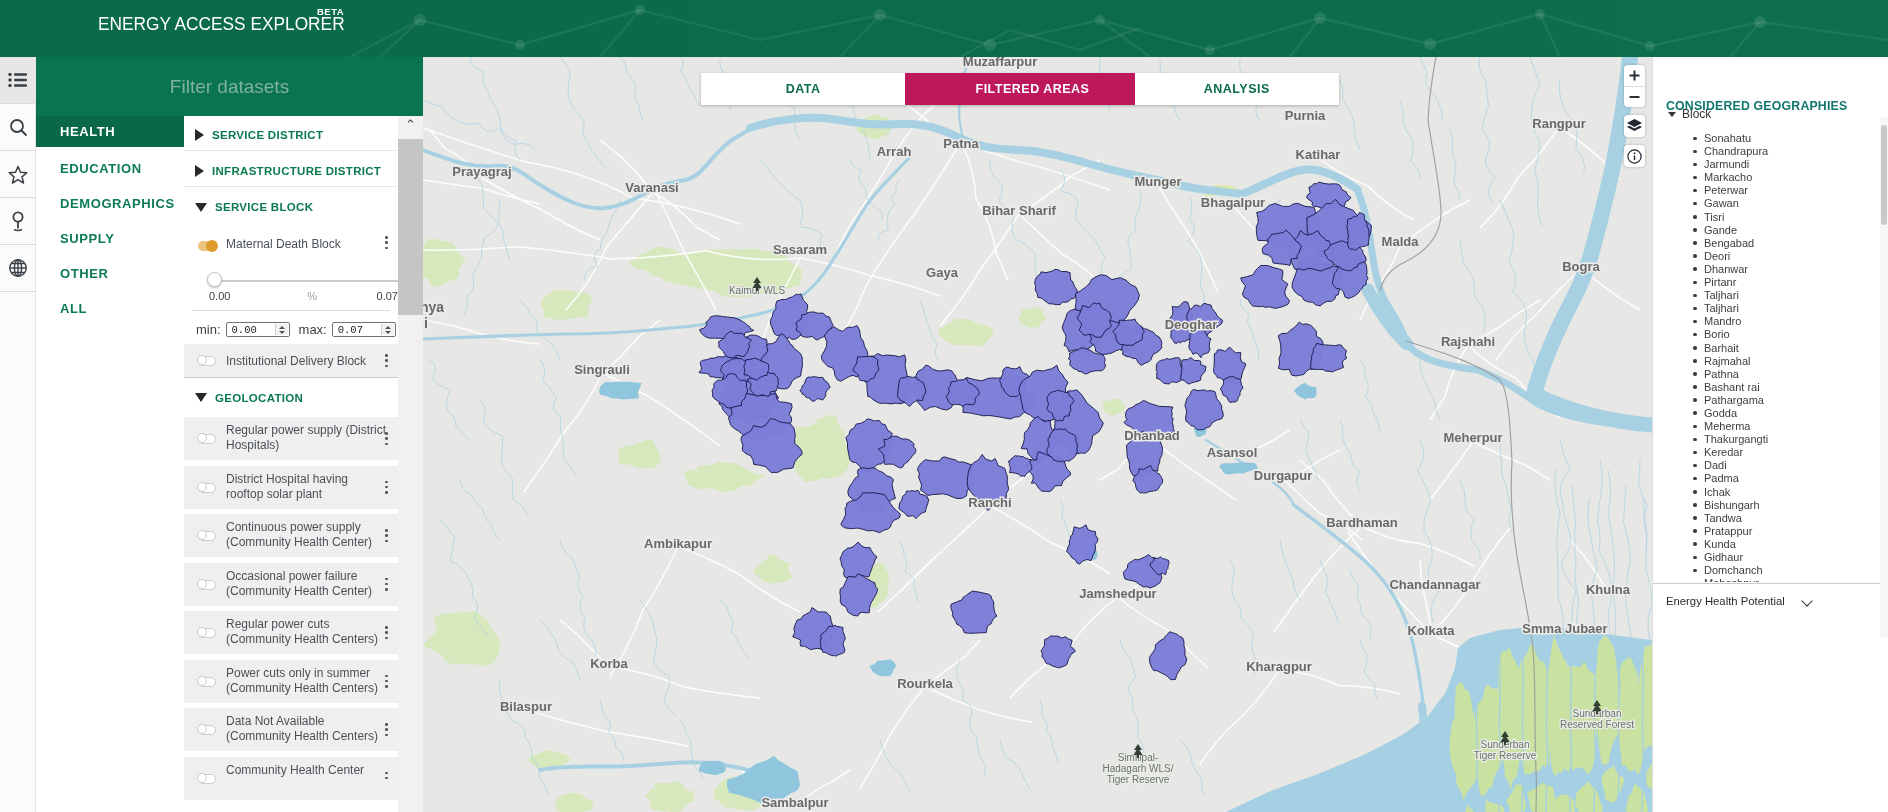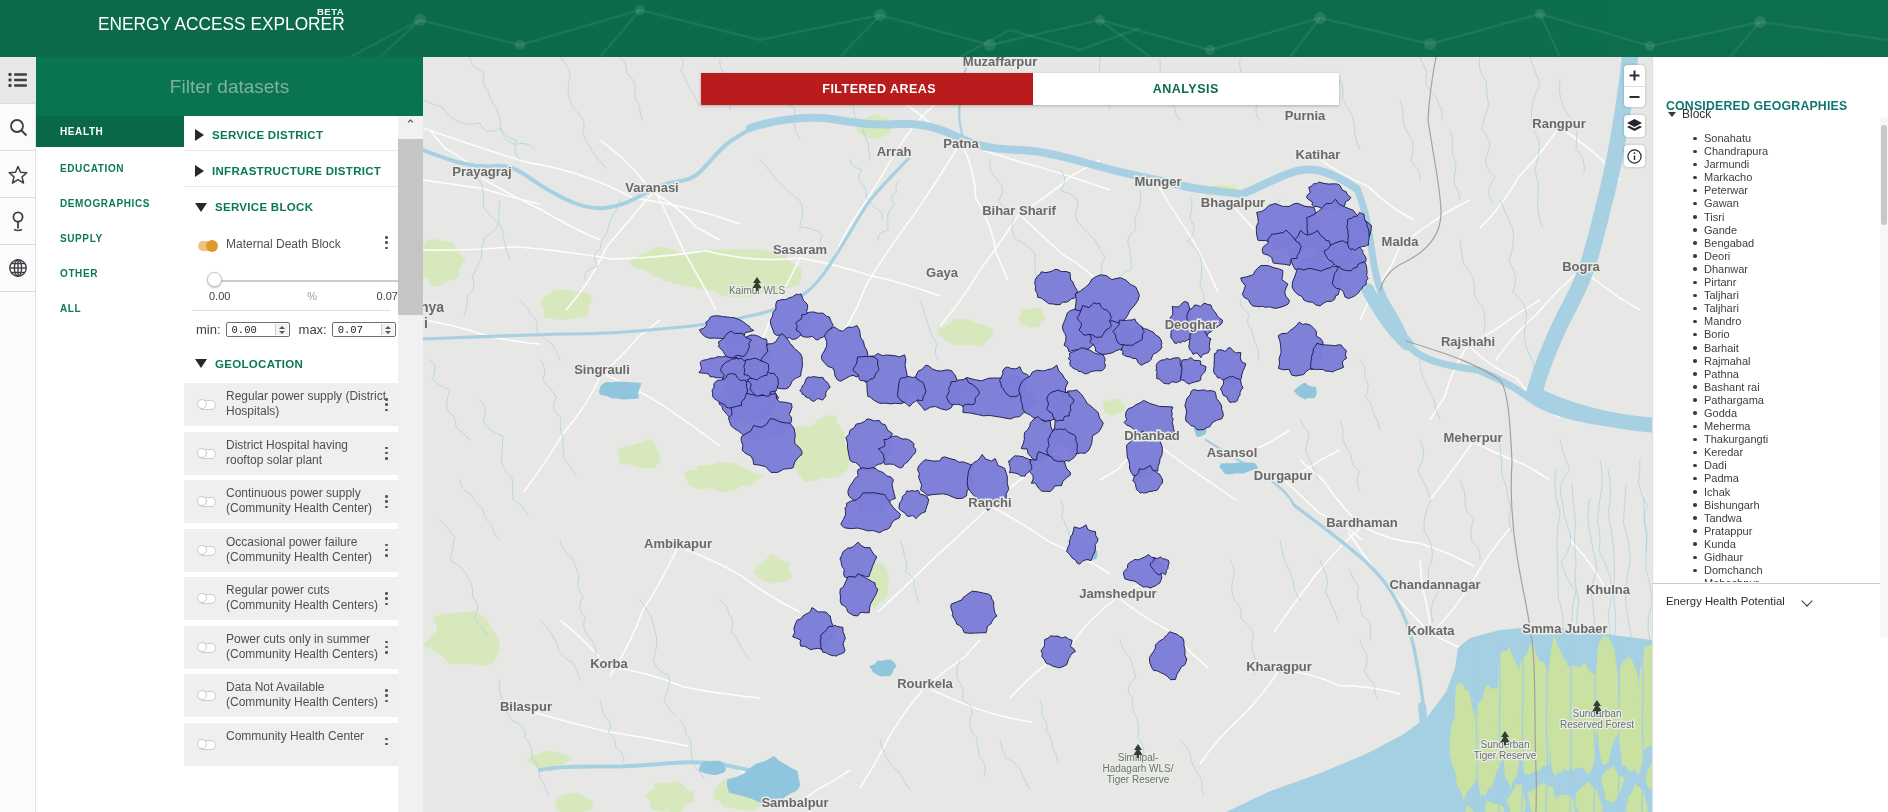--- a/index.html
+++ b/index.html
@@ -18,21 +18,21 @@
 
 #iconstrip { position:absolute; left:0; top:57px; width:36px; height:755px; background:#fbfbfb; border-right:1px solid #e4e4e4; }
 .icell { width:36px; height:47px; border-bottom:1px solid #dcdcdc; display:flex; align-items:center; justify-content:center; }
 .icell.active { background:#e7e7e7; }
 
 
 #filterbox { position:absolute; left:36px; top:57px; width:387px; height:59px; background:#0a7450; color:#7fb29b; font-size:19px; display:flex; align-items:center; justify-content:center; }
 
 
 #cats { position:absolute; left:36px; top:116px; width:148px; height:696px; background:#fff; }
-.cat { height:35px; display:flex; align-items:center; padding-left:24px; font-size:10px; font-weight:bold; letter-spacing:0.6px; color:#0b7a55; }
+.cat { height:35px; display:flex; align-items:center; padding-left:24px; font-size:13px; font-weight:bold; letter-spacing:0.6px; color:#0b7a55; }
 .cat.active { background:#09684a; color:#fff; height:31px; }
 
 
 #dsets { position:absolute; left:184px; top:116px; width:214px; height:696px; background:#fff; overflow:hidden; padding-top:3px; }
 .sechead { height:32px; display:flex; align-items:center; border-bottom:1px solid #e8e8e8; background:#fff; }
 .sechead .tri { width:0; height:0; margin-left:11px; margin-right:8px; }
 .tri.right { border-left:9px solid #26292c; border-top:6px solid transparent; border-bottom:6px solid transparent; }
 .tri.down { border-top:9px solid #26292c; border-left:6px solid transparent; border-right:6px solid transparent; }
 .sechead .t { font-size:11.5px; font-weight:bold; color:#0a7a4e; letter-spacing:0.3px; }
 .card { position:relative; background:#efefef; }
@@ -64,21 +64,21 @@
 #dscroll { position:absolute; left:398px; top:116px; width:25px; height:696px; background:#f1f1f1; }
 #dscroll .arr { position:absolute; left:0; top:0; width:25px; height:18px; background:#f1f1f1; color:#505050; font-size:13px; text-align:center; line-height:18px; }
 #dscroll .thumb { position:absolute; left:0; top:23px; width:25px; height:176px; background:#c5c5c5; }
 
 
 #mapwrap { position:absolute; left:423px; top:57px; width:1229px; height:755px; overflow:hidden; }
 
 
 #tabs { position:absolute; left:701px; top:73px; width:638px; height:32px; display:flex; box-shadow:0 1px 3px rgba(0,0,0,.25); }
 .tab { flex:1; background:#fff; display:flex; align-items:center; justify-content:center; font-size:12.5px; font-weight:bold; color:#0b6b4a; letter-spacing:0.5px; }
-.tab.active { background:#b91c1c; color:#fff;padding-left:25px; }
+.tab.active { background:#be185d; color:#fff;padding-left:25px; }
 
 
 .mctl { position:absolute; left:1624px; width:21px; background:#fff; border-radius:4px; box-shadow:0 0 0 1.5px rgba(0,0,0,.08); }
 #zoomctl { top:65px; height:42px; }
 #zoomctl .zi { height:21px; text-align:center; line-height:0; }
 #zoomctl .zi + .zi { border-top:1px solid #ddd; }
 #layerctl { top:115px; height:22px; display:flex; align-items:center; justify-content:center; }
 #infoctl { top:145px; height:22px; display:flex; align-items:center; justify-content:center; }
 
 
@@ -594,20 +594,33 @@
               <b class="up"></b>
               <b class="dn"></b>
             </span></span>
         <span style="margin-left:9px">max:</span><span class="numin">0.07<span class="spin">
               <b class="up"></b>
               <b class="dn"></b>
             </span></span>
       </div>
     </div>
 
+    <div class="card" style="height:34px; border-bottom:1px solid #ccc;">
+      <div class="toggle" style="top:12px">
+          <div class="tg off">
+            <div class="knob"></div>
+          </div>
+        </div>
+      <div class="txt" style="top:10px">Institutional Delivery Block</div>
+      <div class="dots" style="top:10px">
+          <i></i>
+          <i></i>
+          <i></i>
+        </div>
+    </div>
 
     <div class="sechead" style="height:39px; border-bottom:none;">
         <span class="tri down"></span>
         <span class="t">GEOLOCATION</span>
       </div>
 
     <div class="card" style="height:43px">
       <div class="toggle" style="top:17px">
           <div class="tg off">
             <div class="knob"></div>
@@ -718,20 +731,21 @@
         </div>
     </div>
   </div>
 
   <div id="dscroll">
     <div class="arr">⌃</div>
     <div class="thumb"></div>
   </div>
 
   <div id="tabs">
+    <div class="tab">DATA</div>
     <div class="tab active">FILTERED AREAS</div>
     <div class="tab">ANALYSIS</div>
   </div>
 
   <div class="mctl" id="zoomctl">
     <div class="zi"><svg width="21" height="21">
           <g fill="#2b3036">
             <rect x="5.5" y="9.5" width="10" height="2"></rect>
             <rect x="9.5" y="5.5" width="2" height="10"></rect>
           </g>

